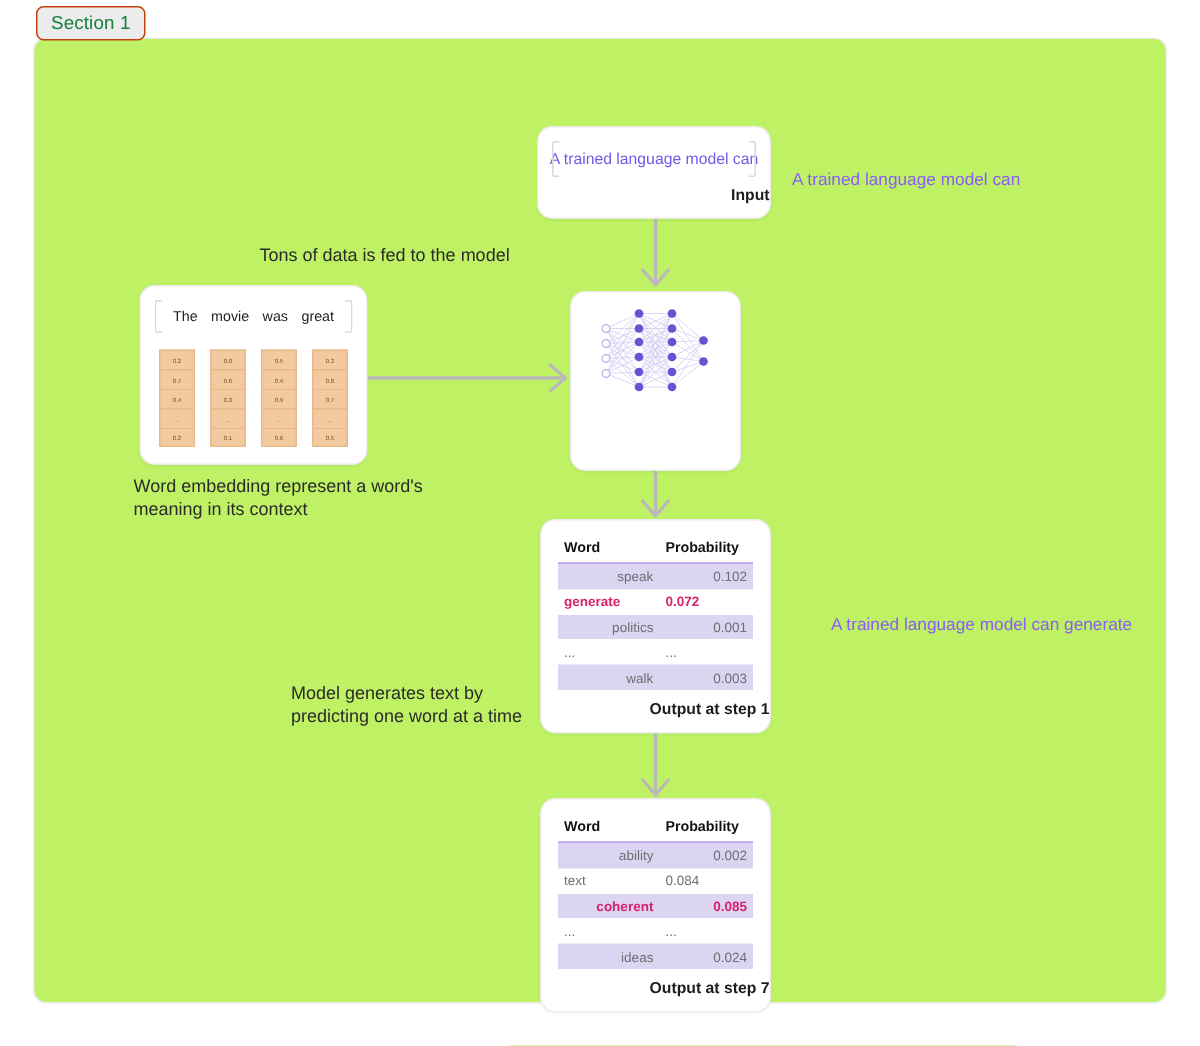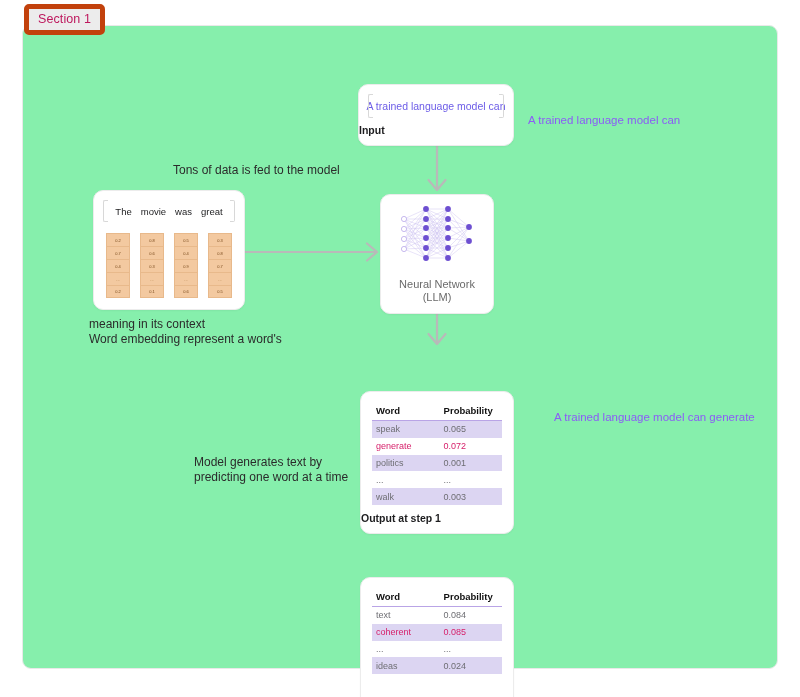--- a/index.html
+++ b/index.html
@@ -14,37 +14,37 @@
     overflow: hidden;
     position: relative;
   }
 
   
   .section-badge {
     position: absolute;
     left: 24px;
     top: 4px;
     background: #ececec;
-    border: 5px solid #c2410c;
+    border: 1px solid #c2410c;
     border-radius: 5px;
     padding: 3px 9px 4px 9px;
     font-size: 12.5px;
-    color: #be185d;
+    color: #15803d;
     letter-spacing: .1px;
     z-index: 5;
   }
 
   
   .canvas {
     position: absolute;
     left: 22px;
     top: 25px;
     width: 756px;
     height: 644px;
-    background: #86efac;
+    background: #bef264;
     border: 1px solid #e9e9e9;
     border-radius: 9px;
     box-sizing: border-box;
   }
 
   
   .card {
     position: absolute;
     background: #ffffff;
     border: 1px solid #ececec;
@@ -95,21 +95,21 @@
   .input-text {
     font-size: 10.5px;
     color: #6c5ce7;
     white-space: nowrap;
   }
   .card-caption {
     position: absolute;
     left: 0;
     right: 0;
     bottom: 9px;
-    text-align: left;
+    text-align: right;
     font-size: 10.5px;
     font-weight: bold;
     color: #1d1d1f;
   }
 
   
   .annotation {
     position: absolute;
     font-size: 11.5px;
     color: #8b5cf6;
@@ -200,21 +200,21 @@
     left: 0;
     right: 0;
     bottom: 9px;
     text-align: center;
     font-size: 11px;
     color: #6b6b6b;
     line-height: 13px;
   }
 
   
-  .out-card { left: 337px; width: 154px; margin-top: 45px; }
+  .out-card { left: 337px; width: 154px; }
   .out-1 { top: 320px; height: 143px; }
   .out-2 { top: 506px; height: 143px; }
 
   table.out-table {
     position: absolute;
     left: 11px;
     right: 11px;
     top: 11px;
     border-collapse: collapse;
     width: calc(100% - 22px);
@@ -225,25 +225,25 @@
     color: #111111;
     text-align: left;
     padding: 2px 4px 4px 4px;
     border-bottom: 1.3px solid #b9a4e6;
   }
   table.out-table td {
     font-size: 9px;
     color: #6e6e73;
     padding: 3.4px 4px;
   }
-  table.out-table tr.shaded td { background: #dcd5f2; }
+  table.out-table tr.shaded td { background: #dcd5f2; text-align: right; }
   table.out-table td.prob { color: #6e6e73; }
   table.out-table tr.highlight td {
     color: #d6216b;
-    font-weight: normal;
+    font-weight: bold;
   }
   table.out-table th.col-word { width: 52%; }
 
   
   .arrow {
     position: absolute;
     pointer-events: none;
   }
 </style>
 </head>
@@ -321,22 +321,22 @@
         <div class="vec-cell">0.3</div>
         <div class="vec-cell">0.8</div>
         <div class="vec-cell">0.7</div>
         <div class="vec-cell ellipsis">...</div>
         <div class="vec-cell">0.5</div>
       </div>
     </div>
   </div>
 
   <div class="caption cap-embed">
+    <div>Word embedding represent a word's</div>
     <div>meaning in its context</div>
-    <div>Word embedding represent a word's</div>
   </div>
 
   <div class="card nn-card">
     <svg class="nn-svg" width="80" height="62" viewBox="0 0 80 62">
       <g stroke="#c9bff0" stroke-width="0.45" opacity="0.95">
 
         <line x1="7" y1="16" x2="29" y2="6"></line>
           <line x1="7" y1="16" x2="29" y2="16"></line>
         <line x1="7" y1="16" x2="29" y2="25"></line>
           <line x1="7" y1="16" x2="29" y2="35"></line>
@@ -427,38 +427,34 @@
         <circle cx="51" cy="6" r="2.9"></circle>
           <circle cx="51" cy="16" r="2.9"></circle>
         <circle cx="51" cy="25" r="2.9"></circle>
           <circle cx="51" cy="35" r="2.9"></circle>
         <circle cx="51" cy="45" r="2.9"></circle>
           <circle cx="51" cy="55" r="2.9"></circle>
         <circle cx="72" cy="24" r="2.9"></circle>
           <circle cx="72" cy="38" r="2.9"></circle>
       </g>
     </svg>
-    <div class="nn-label">
-      <div>Neural Network</div>
-      <div>(LLM)</div>
-    </div>
   </div>
 
   <div class="card out-card out-1">
     <table class="out-table">
       <thead>
         <tr>
           <th class="col-word">Word</th>
           <th>Probability</th>
         </tr>
       </thead>
       <tbody>
         <tr class="shaded">
           <td>speak</td>
-          <td class="prob">0.065</td>
+          <td class="prob">0.102</td>
         </tr>
         <tr class="highlight">
           <td>generate</td>
           <td class="prob">0.072</td>
         </tr>
         <tr class="shaded">
           <td>politics</td>
           <td class="prob">0.001</td>
         </tr>
         <tr>
@@ -483,20 +479,24 @@
 
   <div class="card out-card out-2">
     <table class="out-table">
       <thead>
         <tr>
           <th class="col-word">Word</th>
           <th>Probability</th>
         </tr>
       </thead>
       <tbody>
+        <tr class="shaded">
+          <td>ability</td>
+          <td class="prob">0.002</td>
+        </tr>
         <tr>
           <td>text</td>
           <td class="prob">0.084</td>
         </tr>
         <tr class="shaded highlight">
           <td>coherent</td>
           <td class="prob">0.085</td>
         </tr>
         <tr>
           <td>...</td>

